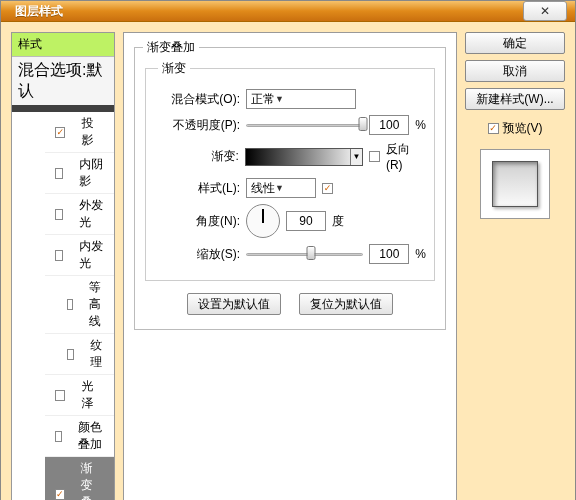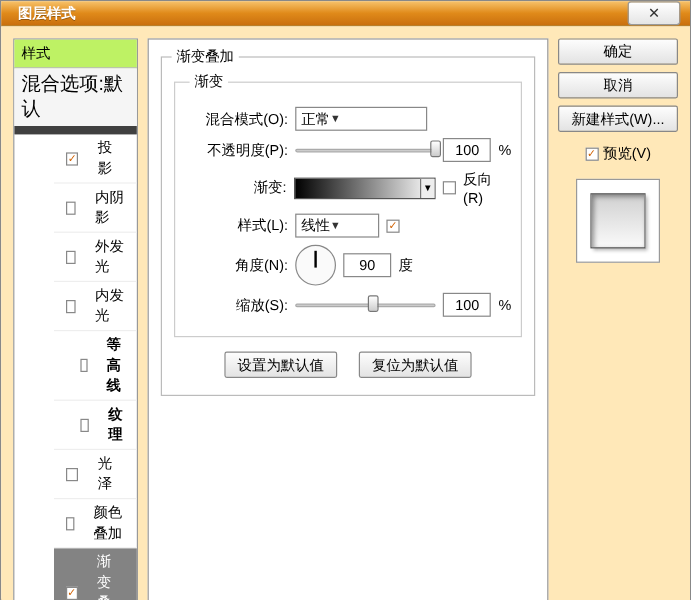--- a/index.html
+++ b/index.html
@@ -6,21 +6,21 @@
 body { background: #f0f0f0; }
 .window { width: 576px; height: 500px; background: #fff; border: 1px solid #888; display: flex; flex-direction: column; }
 .titlebar { height: 28px; background: linear-gradient(to bottom, #f7c26a, #e08a1a, #c96f0e); display: flex; align-items: center; justify-content: space-between; padding: 0 8px; border-bottom: 1px solid #aa6600; }
 .title-text { color: #fff; font-weight: bold; padding-left: 6px; text-shadow: 0 1px 0 rgba(0,0,0,0.3); }
 .close-btn { width: 44px; height: 20px; background: linear-gradient(#fff,#e5e5e5); border: 1px solid #999; border-radius: 3px; display: flex; align-items: center; justify-content: center; cursor: pointer; font-size: 11px; color: #333; }
 .body { flex: 1; display: flex; padding: 10px; gap: 8px; background: #ffe8b8; }
 .sidebar { width: 104px; background: #fff; border: 1px solid #999; display: flex; flex-direction: column; }
 .side-header { background: #bef264; border-bottom: 1px solid #bbb; padding: 3px 6px; font-weight: normal; }
 .side-sub { background: #f5f5f5; border-bottom: 7px solid #404040; padding: 3px 6px; font-size: 16px; }
 .side-item { padding: 3px 10px; border-bottom: 1px solid #eee; display: flex; align-items: center; gap: 16px; cursor: pointer; margin-left: 33px; }
-.side-item.indent { padding-left: 22px; font-weight: bold; }
+.side-item.indent { padding-left: 22px; }
 .side-item.selected { background: #838383; color: #fff; }
 .chk { width: 11px; height: 11px; border: 1px solid #888; background: #fff; display: inline-flex; align-items: center; justify-content: center; font-size: 9px; color: #d06000; line-height: 1; }
 .chk.checked::after { content: "✓"; }
 .main { flex: 1; background: #fff; border: 1px solid #999; padding: 8px 10px; position: relative; }
 .fieldset { border: 1px solid #bbb; padding: 10px 10px 14px 10px; position: relative; margin-top: 6px; }
 .legend { position: absolute; top: -9px; left: 8px; background: #fff; padding: 0 4px; }
 .inner-fieldset { border: 1px solid #ccc; padding: 14px 8px 10px 8px; position: relative; margin-top: 10px; }
 .inner-legend { position: absolute; top: -9px; left: 12px; background: #fff; padding: 0 4px; }
 .row { display: flex; align-items: center; margin: 6px 0; gap: 6px; }
 .lbl { width: 86px; text-align: right; }

